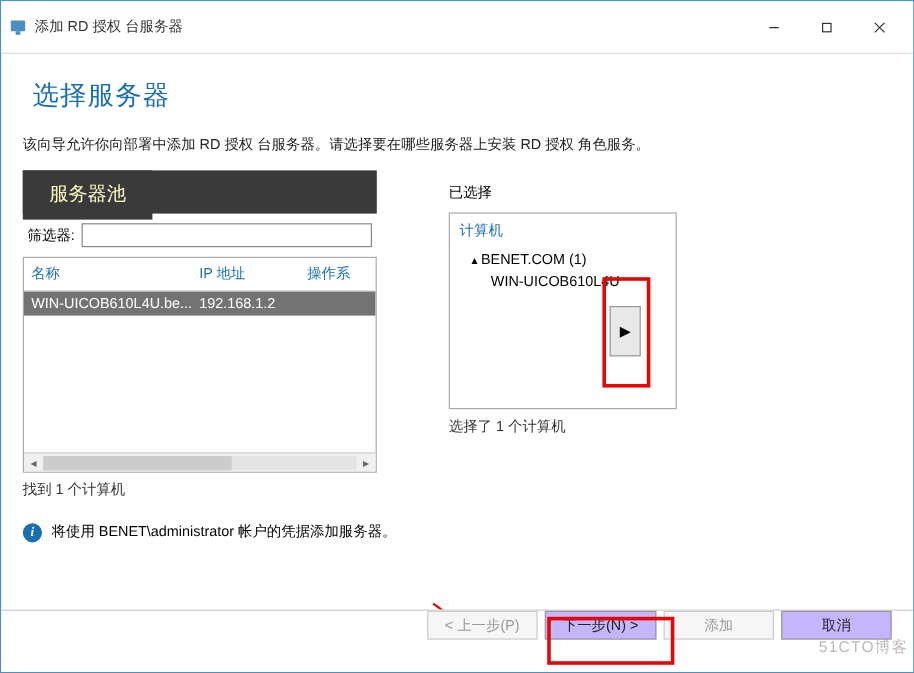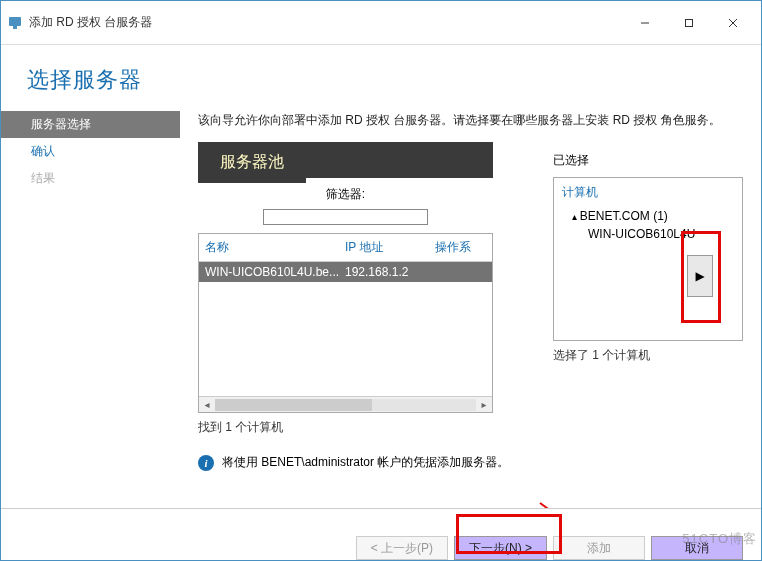--- a/index.html
+++ b/index.html
@@ -89,21 +89,20 @@
     .tab-row {
       background: #3a3a3a;
       height: 36px;
     }
 
     .filter-row {
       display: flex;
       align-items: center;
       gap: 6px;
       padding: 8px 4px;
-      flex-direction: column;
     }
     .filter-row label { font-size: 12px; }
     .filter-row input {
       flex: 1;
       height: 20px;
       border: 1px solid #888;
       padding: 0 4px;
       font-size: 12px;
     }
 
@@ -197,21 +196,21 @@
       display: inline-flex; align-items: center; justify-content: center;
       font-style: italic; font-weight: bold; font-size: 11px;
       font-family: Georgia, serif;
     }
 
     
     .footer {
       height: 52px;
       border-top: 1px solid #ccc;
       display: flex;
-      align-items: flex-end;
+      align-items: flex-start;
       justify-content: flex-end;
       gap: 6px;
       padding: 0 18px;
       background: #fff;
       position: absolute;
       bottom: 0; left: 0; right: 0;
     }
     .btn {
       min-width: 92px;
       height: 24px;
@@ -279,25 +278,20 @@
         </svg>
     </div>
   </div>
 </div>
 
 <div class="header">
   <h1>选择服务器</h1>
 </div>
 
 <div class="main">
-  <div class="sidebar">
-    <div class="sidebar-item active">服务器选择</div>
-    <div class="sidebar-item">确认</div>
-    <div class="sidebar-item disabled">结果</div>
-  </div>
 
   <div class="content">
     <div class="intro">该向导允许你向部署中添加 RD 授权 台服务器。请选择要在哪些服务器上安装 RD 授权 角色服务。</div>
 
     <div class="pool-section">
       <div class="pool-left">
         <div class="tab-row">
           <button class="tab-btn">服务器池</button>
         </div>
         <div class="filter-row">

